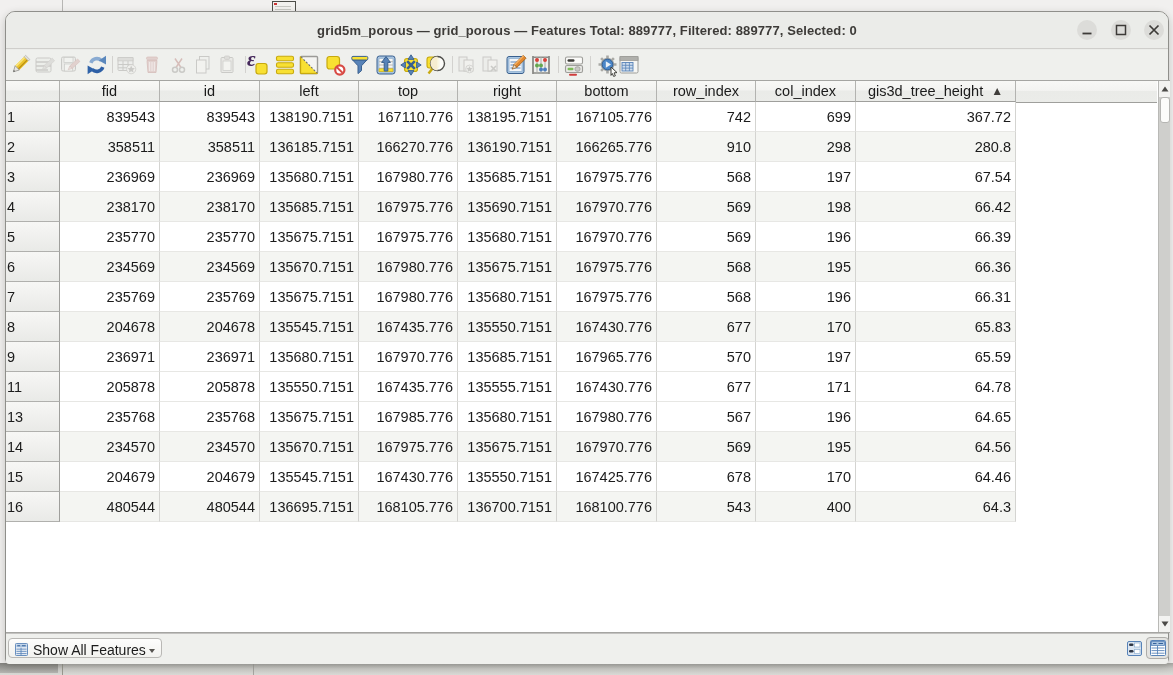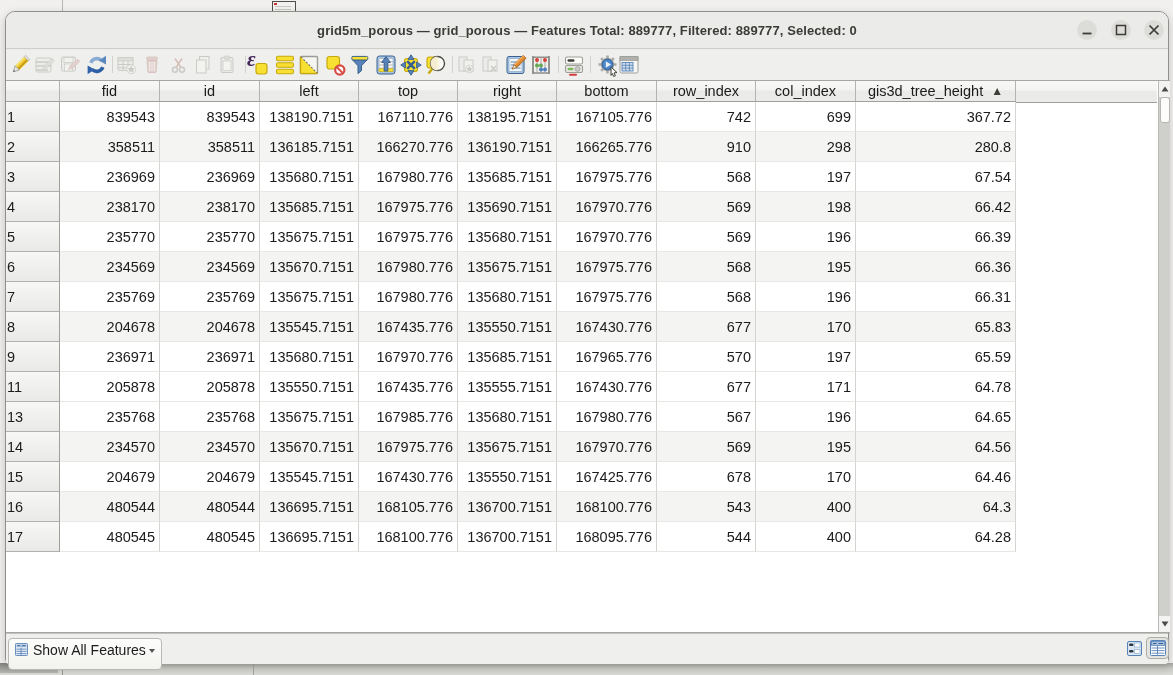--- a/index.html
+++ b/index.html
@@ -44,21 +44,21 @@
   border-bottom:1px solid #9f9f9c; }
 .sortarrow { font-size:12px; color:#3f3d3a; margin-left:8px; position:relative; top:-1px; }
 #vscroll { position:absolute; right:0px; top:0; width:12px; height:551px; background:#cfcfcc;
   border-left:1px solid #b9b9b6; }
 .sbtn { position:absolute; left:0; width:12px; height:16px; background:#f3f3f1; text-align:center; }
 .sbtn svg { display:block; margin:5px auto 0; }
 #sthumb { position:absolute; left:1px; top:16px; width:10px; height:26px; background:#fcfcfa;
   border:1px solid #b5b5b2; border-radius:3px; }
 #bottombar { position:absolute; left:0; top:621px; width:100%; height:31px; background:#eff0ed;
   border-top:1px solid #c3c2c0; border-radius:0 0 3px 3px; }
-#showall { position:absolute; left:2px; top:4px; width:154px; height:32px;
+#showall { position:absolute; left:2px; top:4px; width:154px; height:20px;
   background:linear-gradient(#fdfdfc, #f2f2ef); border:1px solid #b9b8b5; border-radius:4px;
   font-size:14px; color:#1b1b1b; }
 #showall svg { position:absolute; left:6px; top:4px; }
 #showall .lbl { position:absolute; left:24px; top:2.5px; }
 #showall .arr { position:absolute; right:6px; top:10px; width:0; height:0;
   border-left:3.5px solid transparent; border-right:3.5px solid transparent; border-top:4.5px solid #55534f; }
 #fviewbtn { position:absolute; left:1121px; top:7px; width:15px; height:15px; }
 #tviewbtn { position:absolute; left:1140px; top:3px; width:23px; height:22px;
   background:#e3e3e0; border:1px solid #adaca9; border-radius:4px; }
 #tviewbtn svg { position:absolute; left:3px; top:2px; }
@@ -449,32 +449,20 @@
             <td>480544</td>
             <td>480544</td>
             <td>136695.7151</td>
             <td>168105.776</td>
             <td>136700.7151</td>
             <td>168100.776</td>
             <td>543</td>
             <td>400</td>
             <td>64.3</td>
           </tr>
-<tr class="odd">
-            <td class="gut">17</td>
-            <td>480545</td>
-            <td>480545</td>
-            <td>136695.7151</td>
-            <td>168100.776</td>
-            <td>136700.7151</td>
-            <td>168095.776</td>
-            <td>544</td>
-            <td>400</td>
-            <td>64.28</td>
-          </tr>
     </tbody>
       </table>
     <div id="hdrext"></div>
     <div id="vscroll">
       <div class="sbtn" style="top:0">
           <svg width="8" height="6">
             <path d="M4 0.5 L7.5 5.5 H0.5 Z" fill="#4c4b48"></path>
           </svg>
         </div>
       <div id="sthumb"></div>

